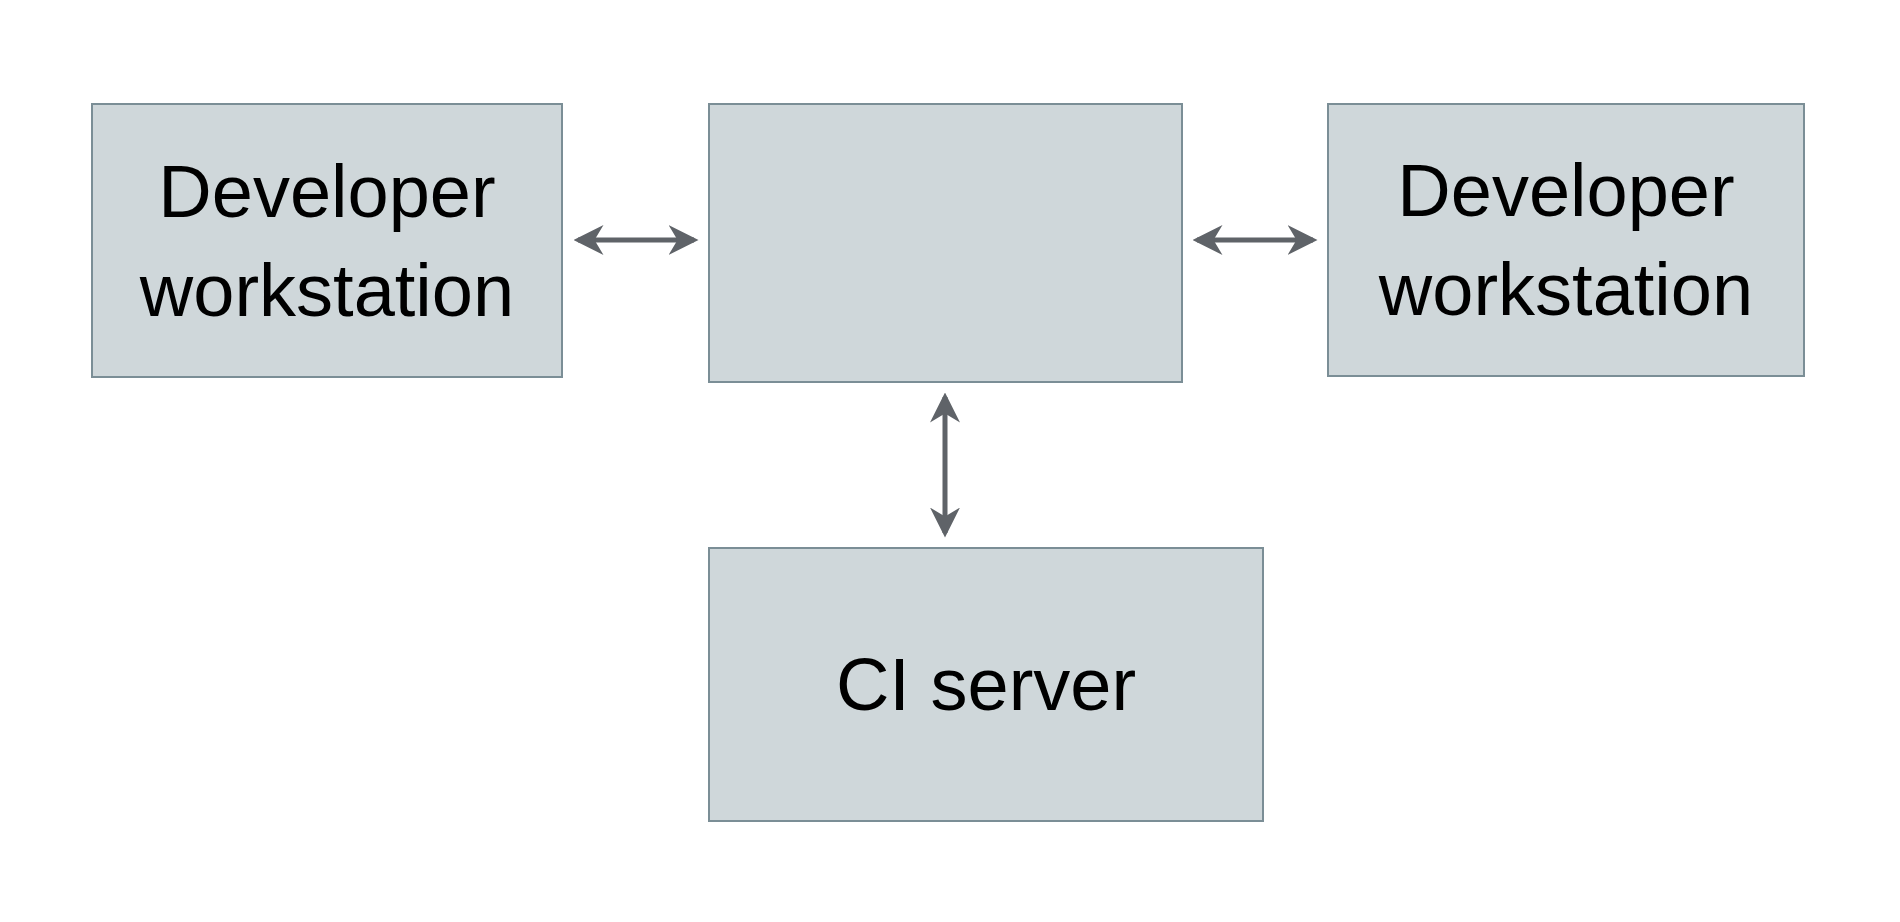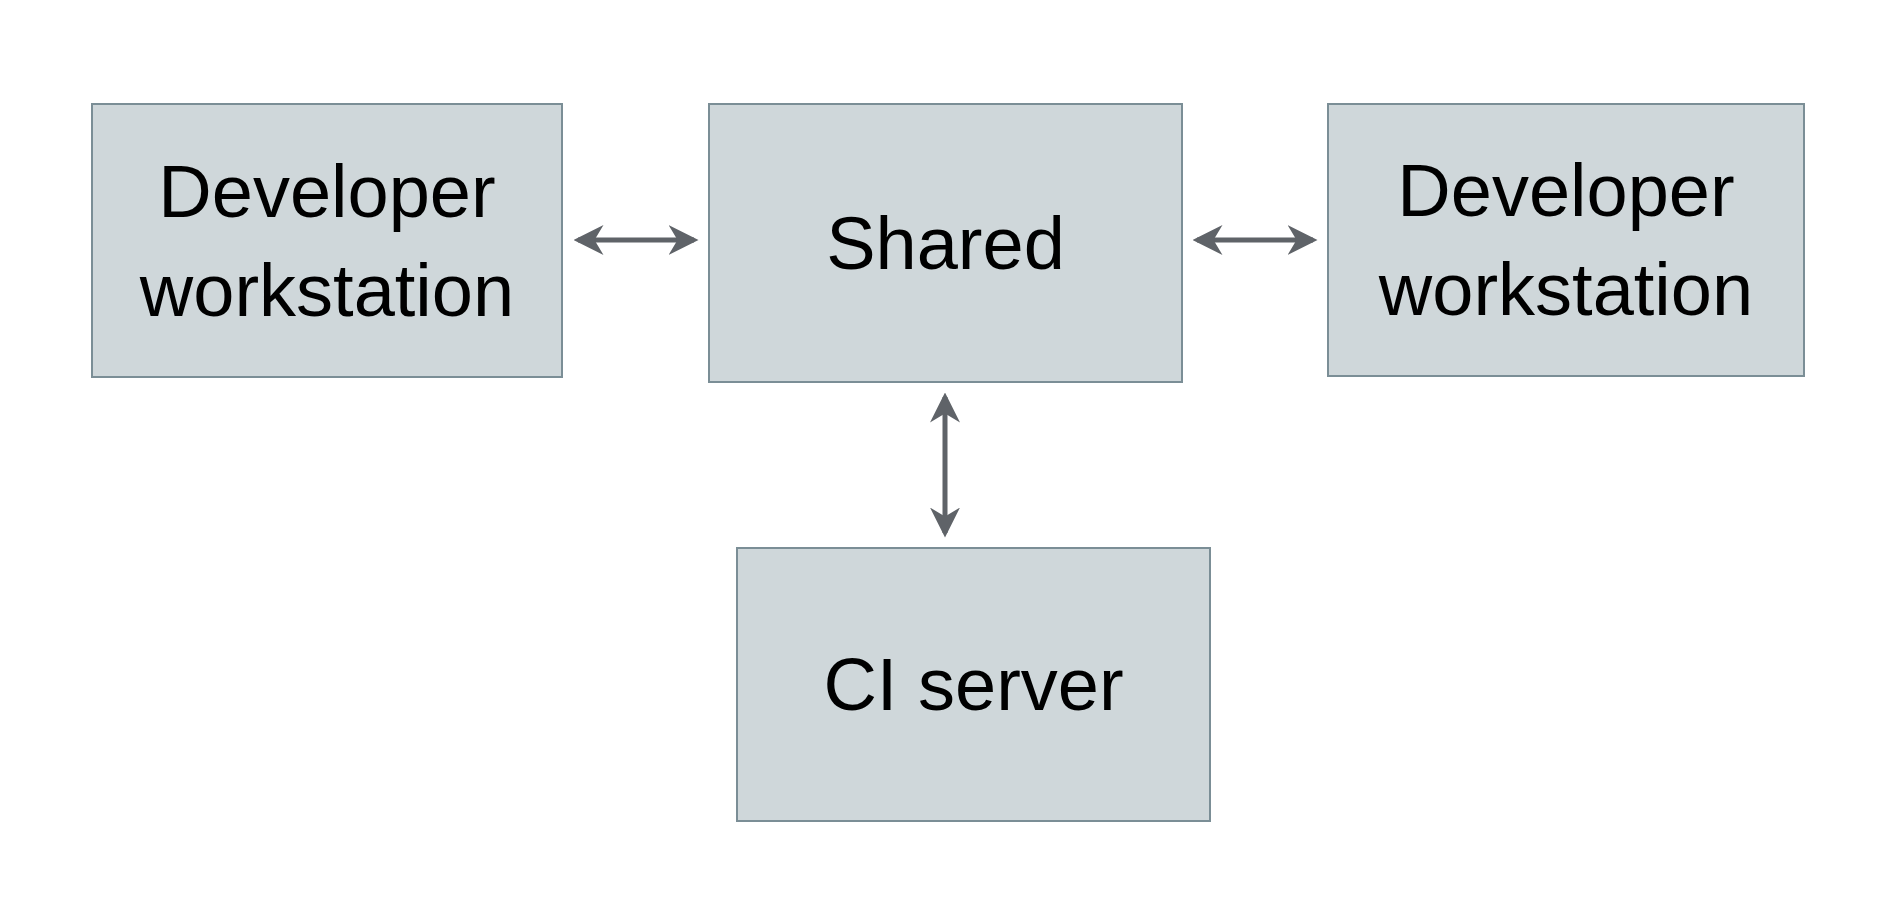--- a/index.html
+++ b/index.html
@@ -31,21 +31,21 @@
   .node .line{
     font-size:74px;
     line-height:99px;
     color:var(--text-color);
     letter-spacing:0px;
     white-space:nowrap;
   }
   .node-dev-left  {left:91px;  top:103px; width:472px; height:275px;}
   .node-cache     {left:708px; top:103px; width:475px; height:280px;}
   .node-dev-right {left:1327px;top:103px; width:478px; height:274px;}
-  .node-ci        {left:736px; top:547px; width:475px; height:275px;}
+  .node-ci        {left:708px; top:547px; width:556px; height:275px;}
   .edges-layer{
     position:absolute;left:0;top:0;width:1900px;height:922px;
     pointer-events:none;
   }
   .edge{
     stroke:var(--arrow-color);
     stroke-width:5;
     fill:none;
   }
 </style>
@@ -64,21 +64,20 @@
     <line class="edge" x1="1197" y1="240" x2="1313" y2="240" marker-start="url(#stealth)" marker-end="url(#stealth)"></line>
     <line class="edge" x1="945" y1="397" x2="945" y2="533" marker-start="url(#stealth)" marker-end="url(#stealth)"></line>
   </svg>
 
   <div class="node node-dev-left">
     <div class="line">Developer</div>
     <div class="line">workstation</div>
   </div>
 
   <div class="node node-cache">
-    <div class="line">Shared</div>
   </div>
 
   <div class="node node-dev-right">
     <div class="line">Developer</div>
     <div class="line">workstation</div>
   </div>
 
   <div class="node node-ci">
     <div class="line">CI server</div>
   </div>

